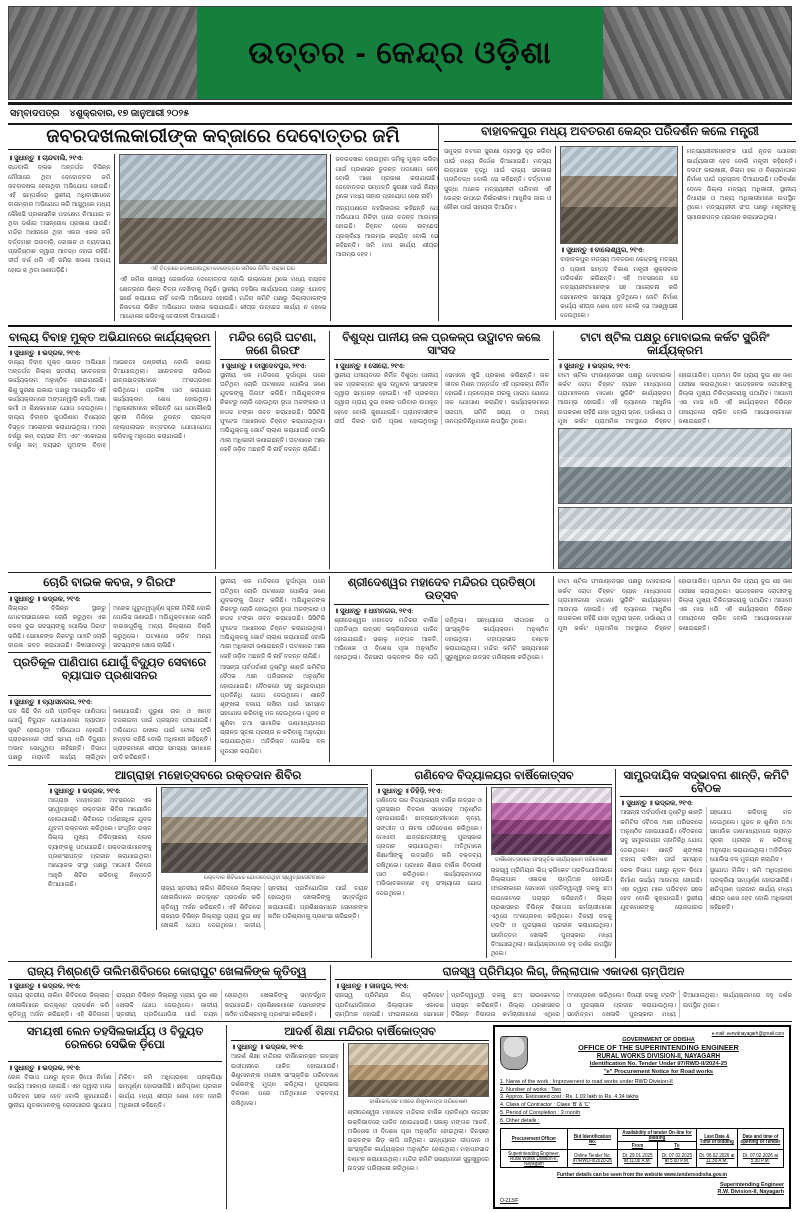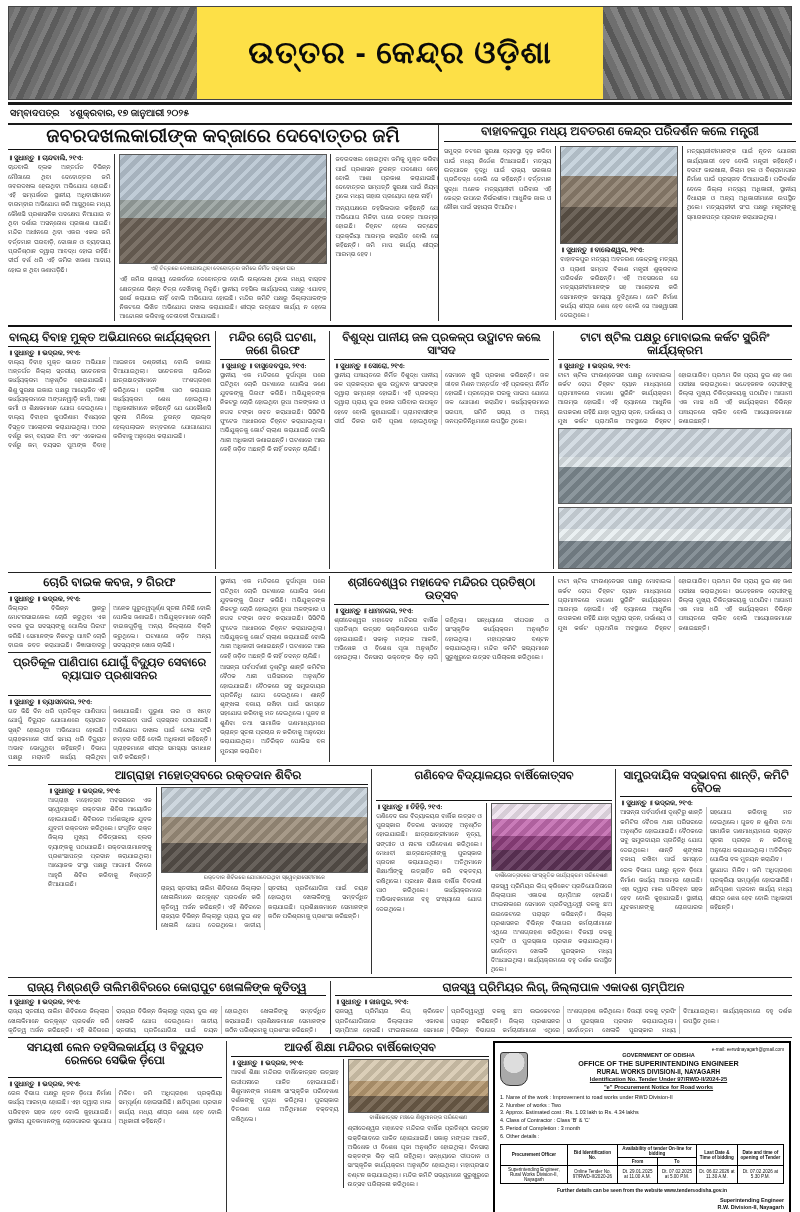--- a/index.html
+++ b/index.html
@@ -9,21 +9,21 @@
   
   .masthead{position:relative;height:92px;border:1px solid #444;background:#cfcfcf;overflow:hidden;}
   .mh-photo{position:absolute;top:0;bottom:0;width:188px;background:
      repeating-linear-gradient(115deg,#6f6f6f 0 6px,#7c7c7c 6px 11px,#5e5e5e 11px 17px),
      radial-gradient(circle at 40% 60%,#9a9a9a 0 22%,rgba(0,0,0,0) 60%);
      filter:contrast(1.05);}
   .mh-photo.left{left:0;}
   .mh-photo.right{right:0;background:
      repeating-linear-gradient(65deg,#707070 0 7px,#828282 7px 13px,#5a5a5a 13px 19px),
      radial-gradient(circle at 60% 40%,#a5a5a5 0 20%,rgba(0,0,0,0) 55%);}
-  .mh-center{position:absolute;left:188px;right:188px;top:0;bottom:0;background:#fde047;
+  .mh-center{position:absolute;left:188px;right:188px;top:0;bottom:0;background:#15803d;
      display:flex;align-items:center;justify-content:center;}
   .mh-title{font-size:31px;font-weight:bold;letter-spacing:1px;color:#0b0b0b;
      font-family:"Liberation Sans",sans-serif;white-space:nowrap;}
   .mh-rule{height:3px;background:#1a1a1a;margin-top:2px;}
 
   
   .datebar{display:flex;justify-content:flex-start;align-items:center;
      font-size:9.5px;padding:3px 2px 4px 2px;border-bottom:2px solid #1a1a1a;}
   .datebar .left{font-weight:bold;}
   .datebar .pg{font-weight:bold;margin-left:10px;}
@@ -59,21 +59,21 @@
 
   .vline{border-left:1px solid #333;}
 
   
   .row{display:flex;}
   .colA{width:430px;}
   .colB{width:352px;}
   .gap{width:4px;}
 
   
-  .tender{border:2px solid #000;padding:4px 5px;font-family:"Liberation Sans",sans-serif;}
+  .tender{border:2px solid #000;padding:4px 5px;font-family:"Liberation Sans",sans-serif;text-decoration:underline;}
   .tender .t-top{display:flex;gap:5px;align-items:flex-start;}
   .emblem{width:26px;height:32px;border:1px solid #333;border-radius:3px 3px 10px 10px;
      background:radial-gradient(circle at 50% 30%,#ddd 0 40%,#aaa 41% 100%);flex:0 0 auto;}
   .t-head{text-align:center;flex:1;line-height:1.25;}
   .t-head .l1{font-size:5.6px;font-weight:bold;}
   .t-head .l2{font-size:7.2px;font-weight:bold;}
   .t-head .l3{font-size:6.4px;font-weight:bold;}
   .t-head .l4{font-size:5.8px;font-weight:bold;text-decoration:underline;}
   .t-mail{font-size:4.6px;text-align:right;}
   .t-list{font-size:5.4px;line-height:1.45;margin-top:3px;}
@@ -240,21 +240,21 @@
           <div class="photo p-blood" style="height:84px;"></div>
           <div class="cap">ରକ୍ତଦାନ ଶିବିରରେ ଯୋଗଦେଇଥିବା ସ୍ୱେଚ୍ଛାସେବୀମାନେ</div>
           <div class="body mt2 cols2">ରାଜ୍ୟ ସ୍ତରୀୟ ତାଲିମ ଶିବିରରେ ଜିଲ୍ଲାର ଖେଳାଳିମାନେ ଉତ୍କୃଷ୍ଟ ପ୍ରଦର୍ଶନ କରି କୃତିତ୍ୱ ଅର୍ଜନ କରିଛନ୍ତି। ଏହି ଶିବିରରେ ରାଜ୍ୟର ବିଭିନ୍ନ ଜିଲ୍ଲାରୁ ପ୍ରାୟ ଦୁଇ ଶହ ଖେଳାଳି ଯୋଗ ଦେଇଥିଲେ। ଜାତୀୟ ସ୍ତରୀୟ ପ୍ରତିଯୋଗିତା ପାଇଁ ଚୟନ ହୋଇଥିବା ଖେଳାଳିଙ୍କୁ ସମ୍ବର୍ଦ୍ଧିତ କରାଯାଇଛି। ପ୍ରଶିକ୍ଷକମାନେ ସେମାନଙ୍କ କଠିନ ପରିଶ୍ରମକୁ ପ୍ରଶଂସା କରିଛନ୍ତି।</div>
         </div>
       </div>
     </div>
 
     <div class="gap"></div>
 
     <div class="vline" style="width:236px;padding-left:4px;">
-      <div class="hl hl-sm" style="border-bottom:1px solid #111;padding-bottom:18px;">ଗଣିବେଦ ବିଦ୍ୟାଳୟର ବାର୍ଷିକୋତ୍ସବ</div>
+      <div class="hl hl-sm" style="border-bottom:1px solid #111;padding-bottom:2px;">ଗଣିବେଦ ବିଦ୍ୟାଳୟର ବାର୍ଷିକୋତ୍ସବ</div>
       <div class="row mt2">
         <div style="width:106px;">
           <div class="byline">॥ ସୁଧାନ୍ତୁ ॥ ତିହିଡ଼ି, ୨୧ଏ:</div>
           <div class="body">ଗଣିବେଦ ଉଚ୍ଚ ବିଦ୍ୟାଳୟର ବାର୍ଷିକ ଉତ୍ସବ ଓ ପୁରସ୍କାର ବିତରଣ ସମାରୋହ ଅନୁଷ୍ଠିତ ହୋଇଯାଇଛି। ଛାତ୍ରଛାତ୍ରୀମାନେ ନୃତ୍ୟ, ସଙ୍ଗୀତ ଓ ନାଟକ ପରିବେଷଣ କରିଥିଲେ। ମେଧାବୀ ଛାତ୍ରଛାତ୍ରୀଙ୍କୁ ପୁରସ୍କାର ପ୍ରଦାନ କରାଯାଇଥିଲା। ଅତିଥିମାନେ ଶିକ୍ଷାର୍ଥୀଙ୍କୁ ଉତ୍ସାହିତ କରି ବକ୍ତବ୍ୟ ରଖିଥିଲେ। ପ୍ରଧାନ ଶିକ୍ଷକ ବାର୍ଷିକ ବିବରଣୀ ପାଠ କରିଥିଲେ। କାର୍ଯ୍ୟକ୍ରମରେ ଅଭିଭାବକମାନେ ବହୁ ସଂଖ୍ୟାରେ ଯୋଗ ଦେଇଥିଲେ।</div>
         </div>
         <div class="gap"></div>
         <div class="vline" style="width:122px;padding-left:4px;">
           <div class="photo p-stage" style="height:66px;"></div>
           <div class="cap">ବାର୍ଷିକୋତ୍ସବରେ ସାଂସ୍କୃତିକ କାର୍ଯ୍ୟକ୍ରମ ପରିବେଷଣ</div>
           <div class="body mt2">ରାଜସ୍ୱ ପ୍ରିମିୟର ଲିଗ୍ କ୍ରିକେଟ ପ୍ରତିଯୋଗିତାରେ ଜିଲ୍ଲାପାଳ ଏକାଦଶ ଚାମ୍ପିଅନ ହୋଇଛି। ଫାଇନାଲରେ ସେମାନେ ପ୍ରତିଦ୍ୱନ୍ଦ୍ୱୀ ଦଳକୁ ଛଅ ଉଇକେଟରେ ପରାସ୍ତ କରିଛନ୍ତି। ଜିଲ୍ଲା ପ୍ରଶାସନର ବିଭିନ୍ନ ବିଭାଗର କର୍ମଚାରୀମାନେ ଏଥିରେ ଅଂଶଗ୍ରହଣ କରିଥିଲେ। ବିଜୟୀ ଦଳକୁ ଟ୍ରଫି ଓ ପୁରସ୍କାର ପ୍ରଦାନ କରାଯାଇଥିଲା। ସର୍ବୋତ୍ତମ ଖେଳାଳି ପୁରସ୍କାର ମଧ୍ୟ ଦିଆଯାଇଥିଲା। କାର୍ଯ୍ୟକ୍ରମରେ ବହୁ ଦର୍ଶକ ଉପସ୍ଥିତ ଥିଲେ।</div>

